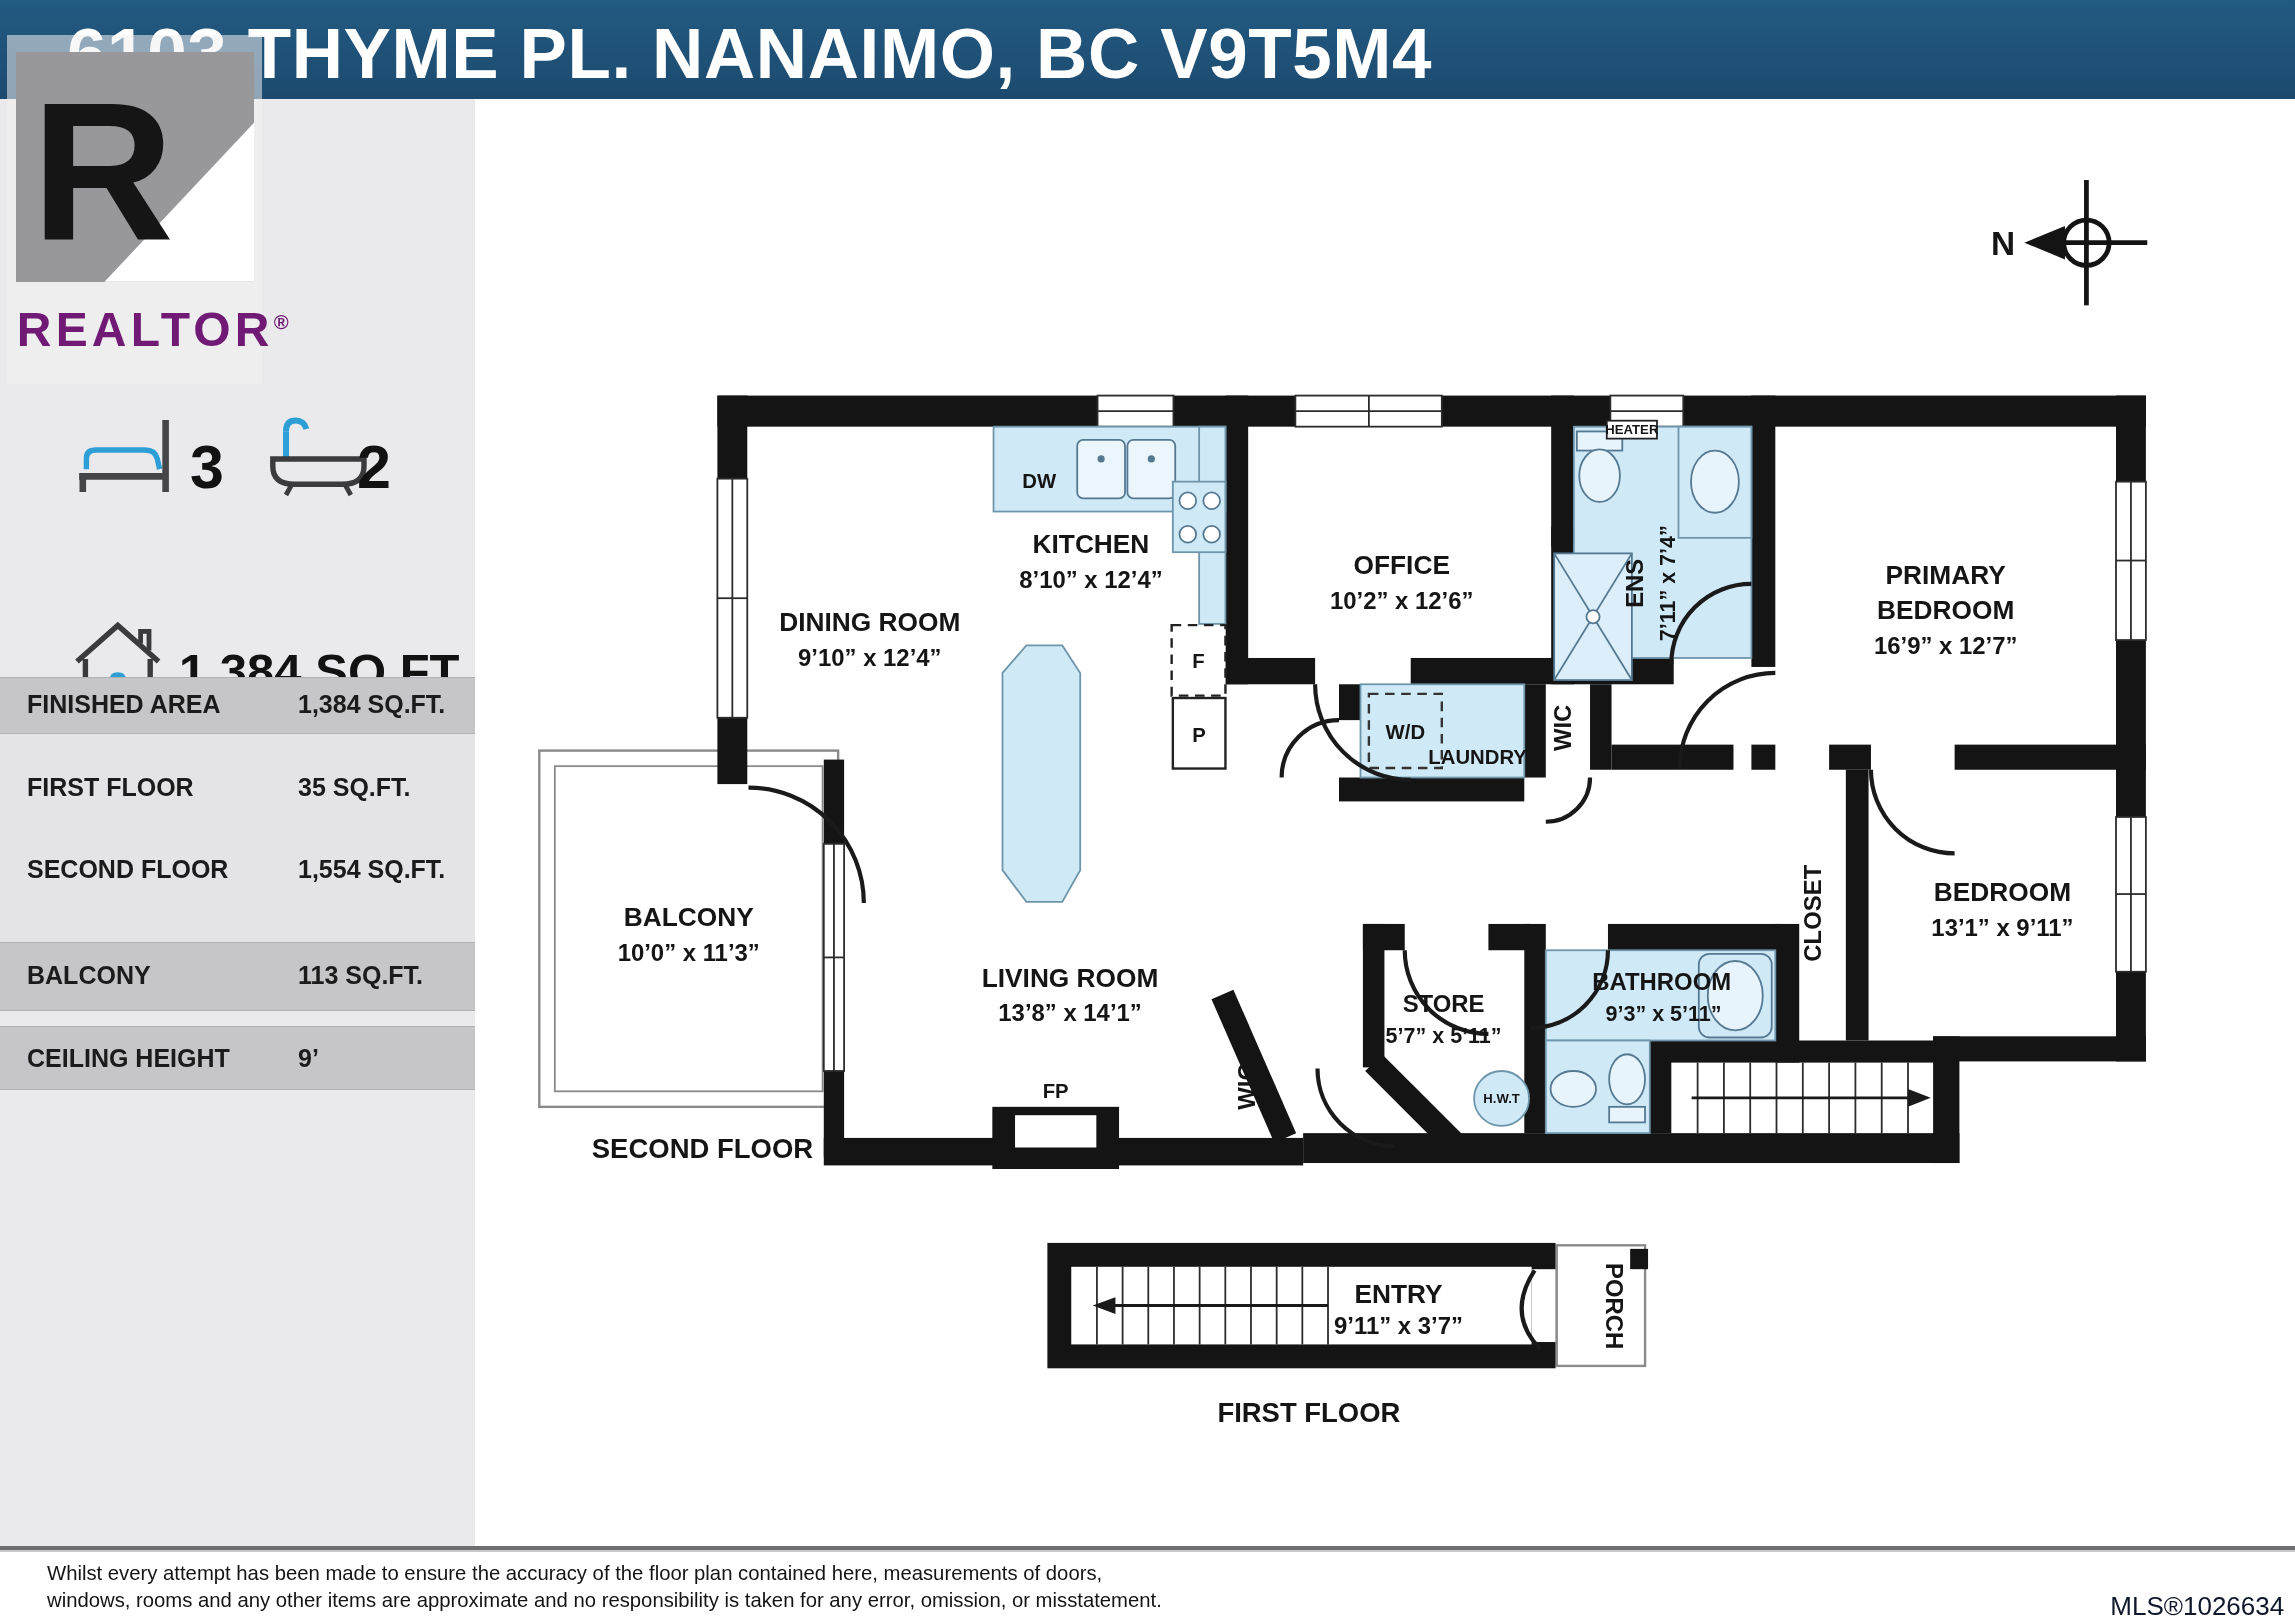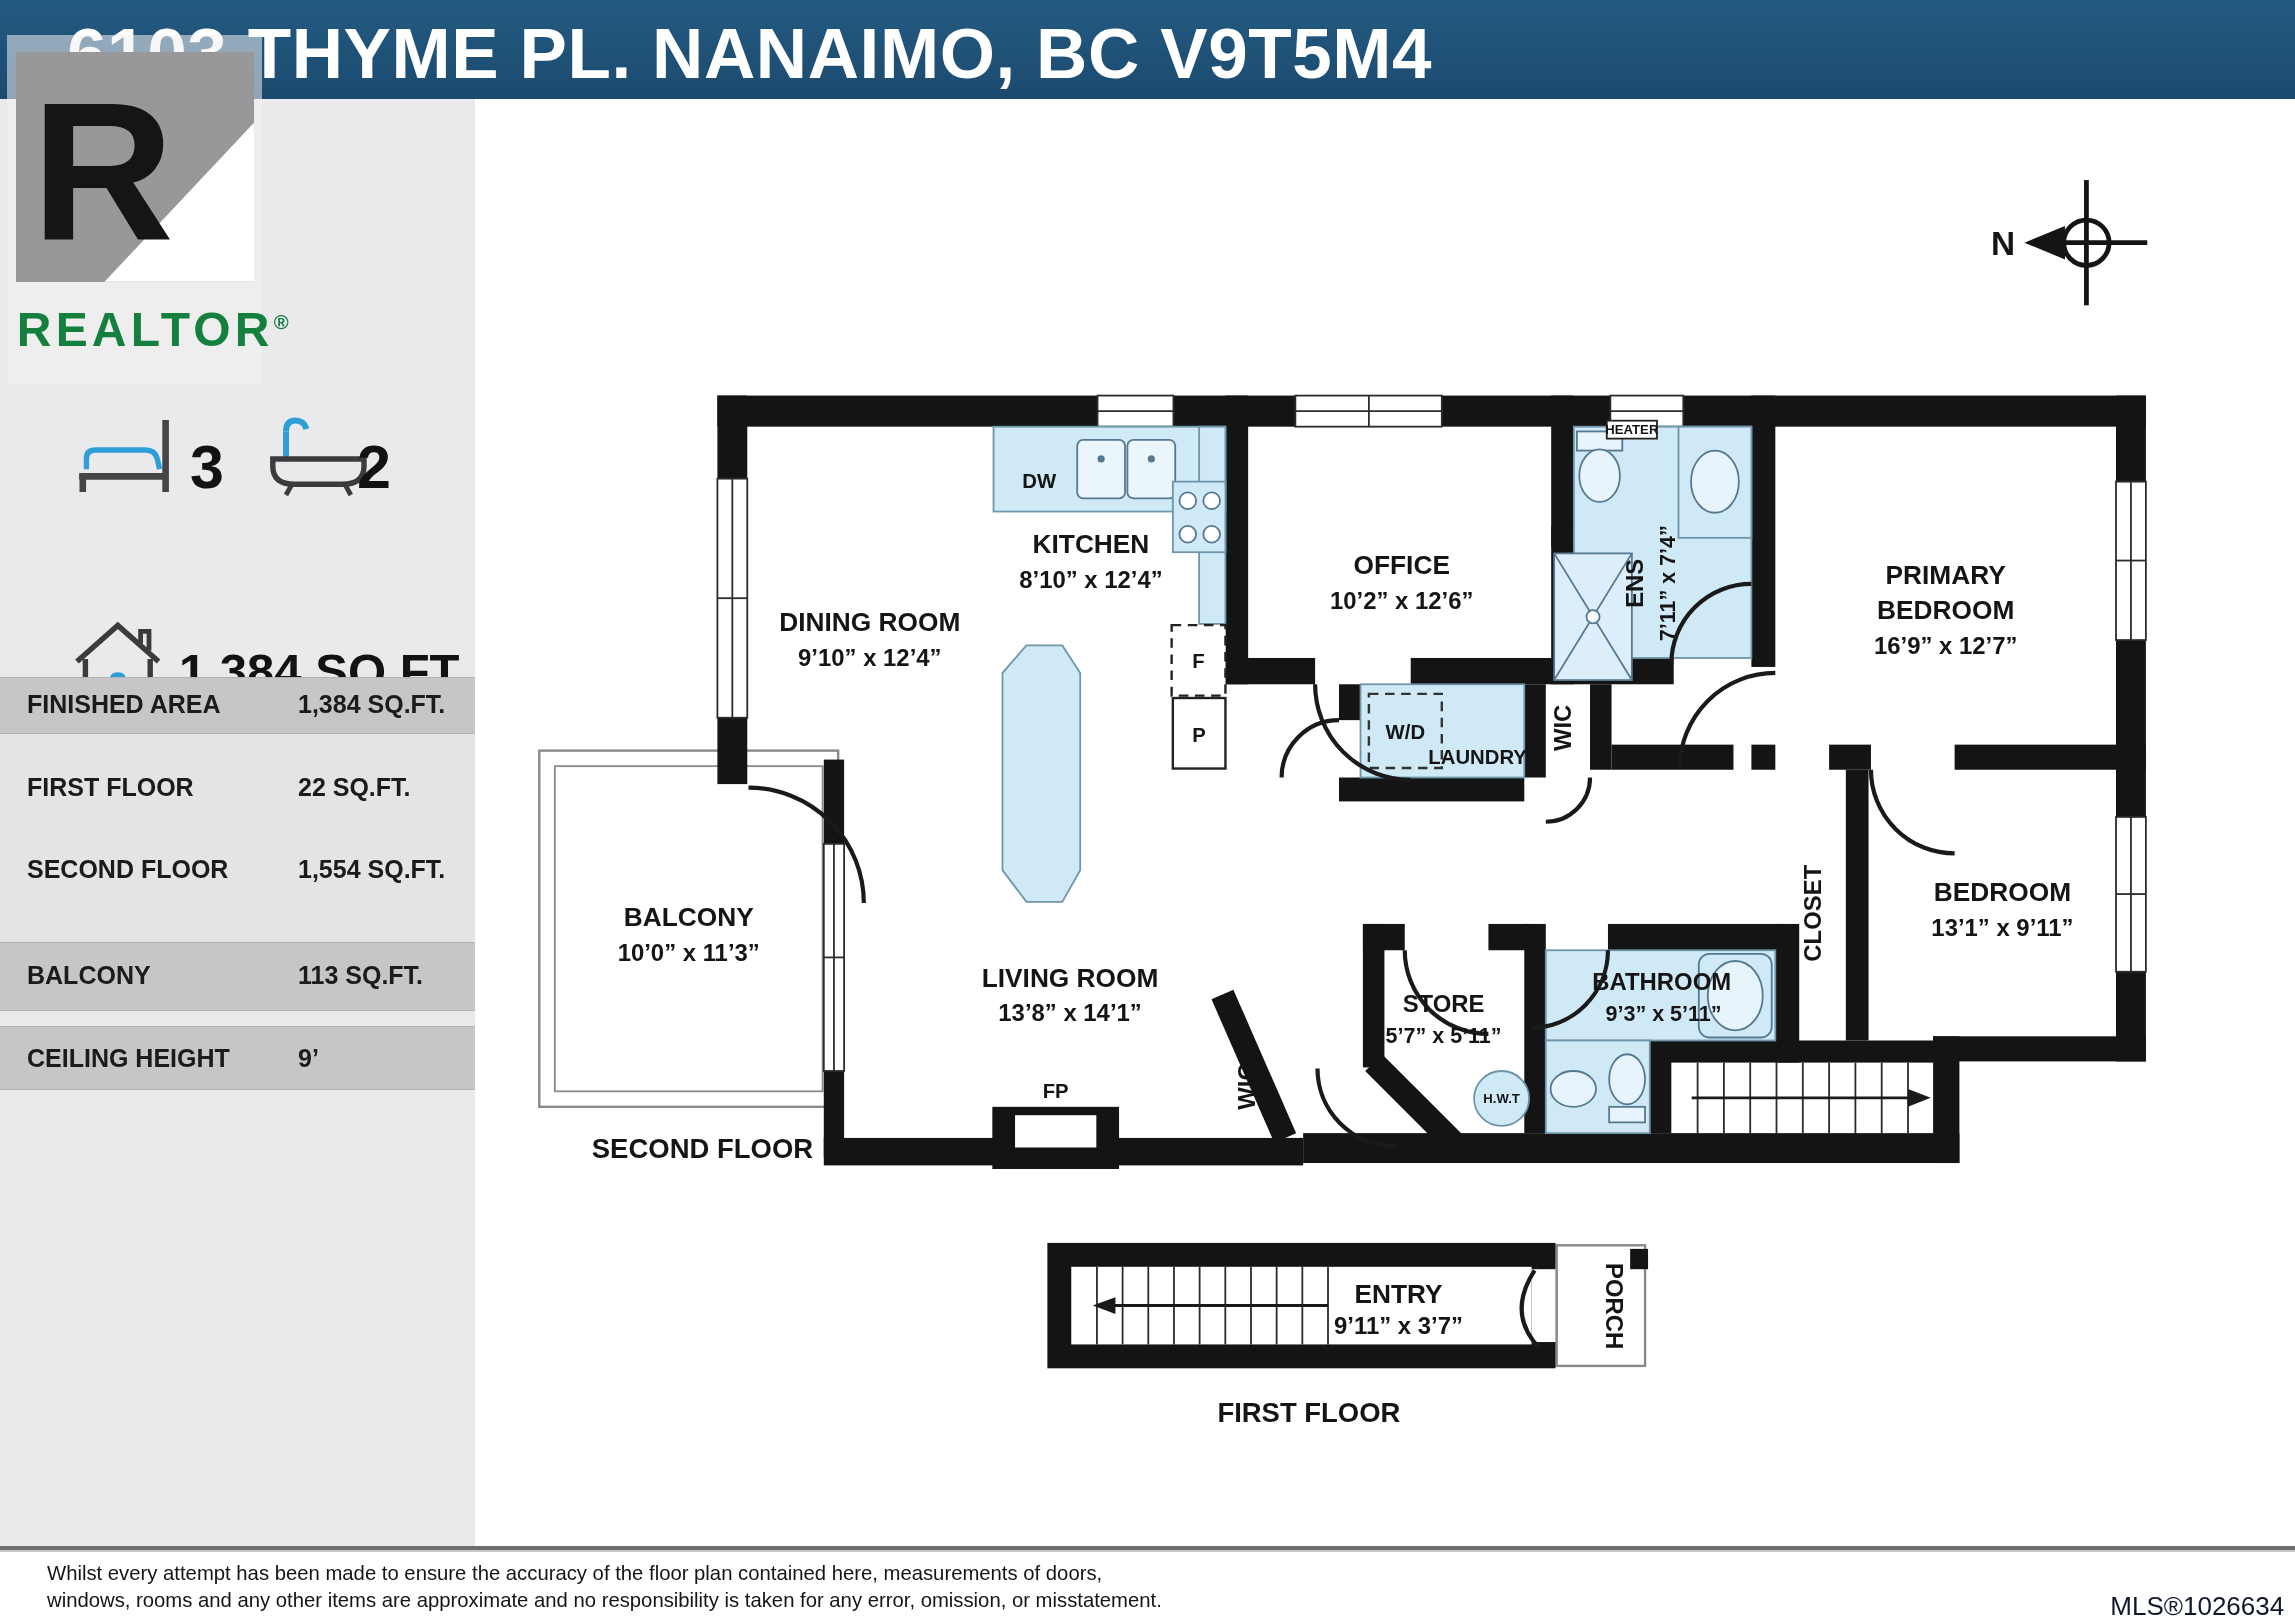--- a/index.html
+++ b/index.html
@@ -12,21 +12,21 @@
   .header{left:0;top:0;width:2295px;height:99px;
     background:linear-gradient(#235a82,#1c4a6e);}
   .header h1{margin:0;position:absolute;left:67px;top:13px;
     font-size:71px;font-weight:700;color:#ffffff;letter-spacing:0.6px;white-space:nowrap;}
   
   .sidebar{left:0;top:99px;width:475px;height:1447px;background:#eaeaec;}
   .band{left:0;top:730px;width:475px;height:212px;background:#e4e4e6;}
   .logo-box{left:7.2px;top:35px;width:255px;height:349px;background:rgba(240,240,242,0.55);}
   .logo-sq{position:absolute;left:8.4px;top:16.7px;width:238px;height:230px;background:#98989b;}
   .realtor-word{position:absolute;left:9.6px;top:267px;font-size:48px;font-weight:600;
-    color:#15803d;letter-spacing:4.2px;}
+    color:#701a75;letter-spacing:4.2px;}
   .realtor-word sup{font-size:20.3px;}
   .statrow{left:0;width:475px;display:flex;align-items:center;font-size:25px;font-weight:700;color:#1b1b1b;}
   .statrow .lab{margin-left:27px;}
   .statrow .val{position:absolute;left:298px;}
   .shade{left:0;width:475px;background:#c6c6c8;border-top:1.8px solid #b2b2b4;border-bottom:1.8px solid #b2b2b4;}
   .sum-num{font-size:61px;font-weight:600;color:#121212;}
   .area-text{font-size:49px;font-weight:700;color:#121212;}
   
   .divider{left:0;top:1546px;width:2295px;height:4.2px;background:#6e6e70;}
   .divider2{left:0;top:1550px;width:2295px;height:1.8px;background:#c9c9cb;}
@@ -93,21 +93,21 @@
 </svg>
 <div class="abs area-text" style="left:179px;top:643px;">1,384 SQ.FT.</div>
 
 <div class="abs shade" style="top:677px;height:55px;"></div>
 <div class="abs statrow" style="top:677px;height:55px;">
   <span class="lab">FINISHED AREA</span>
   <span class="val">1,384 SQ.FT.</span>
 </div>
 <div class="abs statrow" style="top:760px;height:55px;">
   <span class="lab">FIRST FLOOR</span>
-  <span class="val">22 SQ.FT.</span>
+  <span class="val">35 SQ.FT.</span>
 </div>
 <div class="abs statrow" style="top:842px;height:55px;">
   <span class="lab">SECOND FLOOR</span>
   <span class="val">1,554 SQ.FT.</span>
 </div>
 <div class="abs shade" style="top:942px;height:67px;"></div>
 <div class="abs statrow" style="top:942px;height:67px;">
   <span class="lab">BALCONY</span>
   <span class="val">113 SQ.FT.</span>
 </div>

